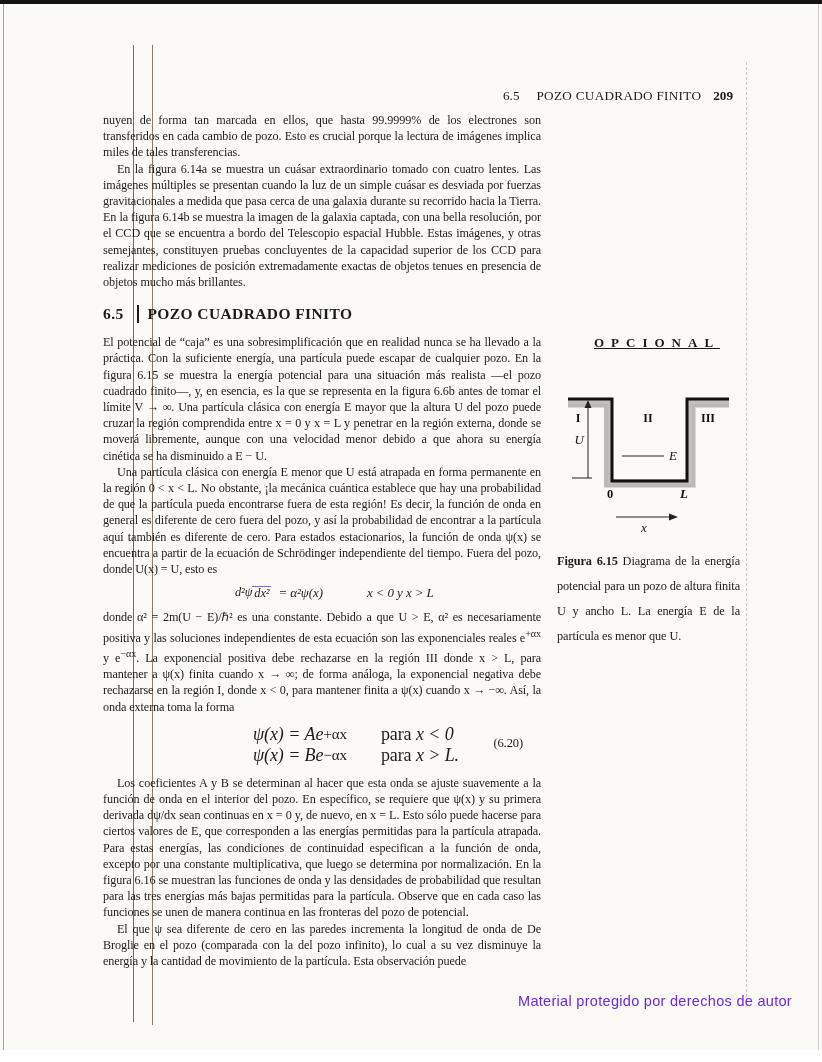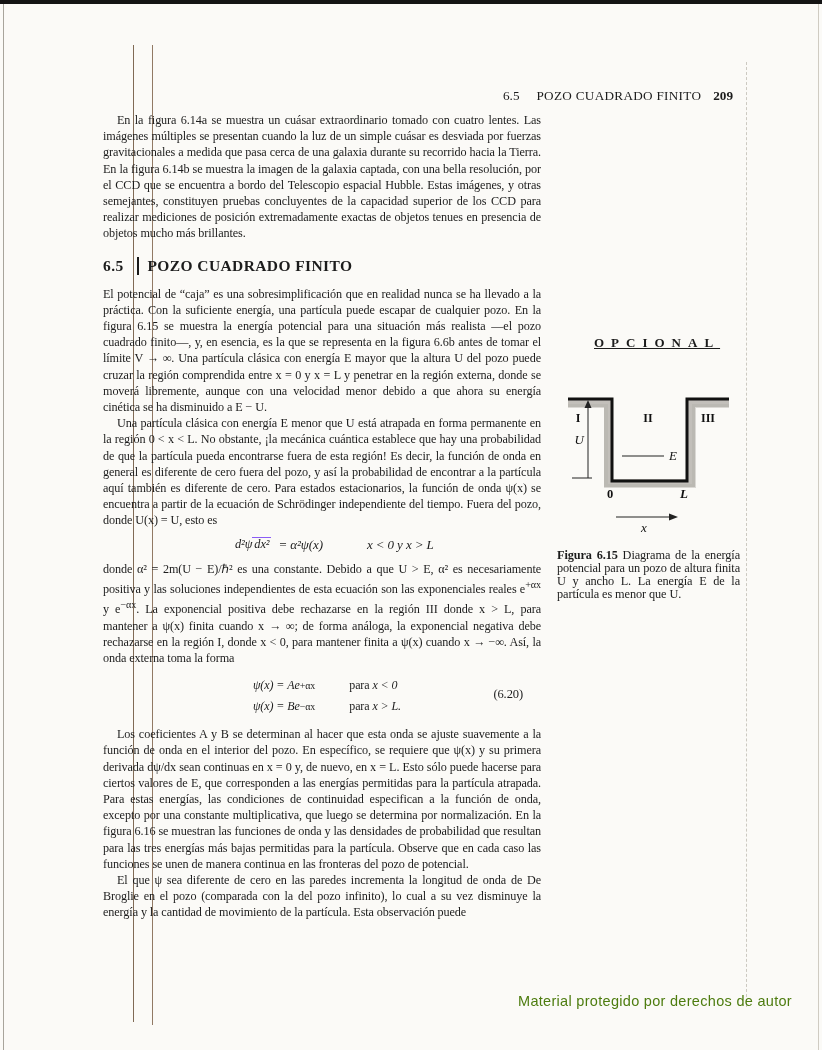--- a/index.html
+++ b/index.html
@@ -49,42 +49,42 @@
 
   
   .equation { position:relative; display:flex; align-items:center; margin:8px 0; font-size:13px; }
   .eq-var  { font-style:italic; }
   .eq-word { font-style:normal; }
   .frac { display:inline-flex; flex-direction:row; align-items:center; line-height:1.12; font-size:12.4px; margin-left:132px; }
   .frac .den { border-top:1px solid #8b5cf6; padding:0 2px; }
   .eq-rhs  { margin-left:7px; }
   .eq-cond1{ margin-left:44px; }
   .eq-block { position:relative; margin:9px 0; }
-  .eq-row { display:flex; align-items:flex-start; font-size:12px; line-height:21px; }
+  .eq-row { display:flex; align-items:flex-start; font-size:18px; line-height:21px; }
   .eq-row .eq-lhs { margin-left:150px; }
   .eq-row .eq-cond { margin-left:34px; }
   .eq-number { position:absolute; right:18px; top:11px; font-style:normal; font-size:12.5px; }
 
   
   .optional-label {
     position:absolute; left:594px; top:335px;
     font-weight:bold; font-size:13px; letter-spacing:7px; white-space:nowrap;text-decoration:underline;
   }
   .figure-box { position:absolute; left:558px; top:386px; width:175px; height:150px; }
   .fig-caption {
     position:absolute; left:557px; top:549px; width:183px;
-    font-size:12.3px; line-height:13px; text-align:justify; letter-spacing:-0.1px;
+    font-size:12.3px; line-height:25px; text-align:justify; letter-spacing:-0.1px;
   }
   .fig-caption .cap-label { font-weight:bold; }
 
   .footer-watermark {
     position:absolute; left:500px; top:993px; width:292px;
     text-align:right;
     font-family:"Liberation Sans", sans-serif;
-    font-size:14.5px; color:#4d7c0f; letter-spacing:.3px;
+    font-size:14.5px; color:#6d28d9; letter-spacing:.3px;
   }
 </style>
 </head>
 <body>
 
 <div class="page">
 
   <div class="bar-top"></div>
   <div class="bar-bottom"></div>
   <div class="edge-left"></div>
@@ -93,20 +93,21 @@
   <div class="fold-2"></div>
   <div class="scan-dash"></div>
 
   <div class="running-head">
     <span class="rh-num">6.5</span>
     <span class="rh-title">POZO CUADRADO FINITO</span>
     <span class="rh-page">209</span>
   </div>
 
   <div class="main-col">
+    <p>nuyen de forma tan marcada en ellos, que hasta 99.9999% de los electrones son transferidos en cada cambio de pozo. Esto es crucial porque la lectura de imágenes implica miles de tales transferencias.</p>
     <p class="indent">En la figura 6.14a se muestra un cuásar extraordinario tomado con cuatro lentes. Las imágenes múltiples se presentan cuando la luz de un simple cuásar es desviada por fuerzas gravitacionales a medida que pasa cerca de una galaxia durante su recorrido hacia la Tierra. En la figura 6.14b se muestra la imagen de la galaxia captada, con una bella resolución, por el CCD que se encuentra a bordo del Telescopio espacial Hubble. Estas imágenes, y otras semejantes, constituyen pruebas concluyentes de la capacidad superior de los CCD para realizar mediciones de posición extremadamente exactas de objetos tenues en presencia de objetos mucho más brillantes.</p>
 
     <div class="section-heading">
       <span class="sec-num">6.5</span>
       <span class="sec-rule"></span>
       <span class="sec-title">POZO CUADRADO FINITO</span>
     </div>
 
     <p>El potencial de “caja” es una sobresimplificación que en realidad nunca se ha llevado a la práctica. Con la suficiente energía, una partícula puede escapar de cualquier pozo. En la figura 6.15 se muestra la energía potencial para una situación más realista —el pozo cuadrado finito—, y, en esencia, es la que se representa en la figura 6.6b antes de tomar el límite V → ∞. Una partícula clásica con energía E mayor que la altura U del pozo puede cruzar la región comprendida entre x = 0 y x = L y penetrar en la región externa, donde se moverá libremente, aunque con una velocidad menor debido a que ahora su energía cinética se ha disminuido a E − U.</p>
     <p class="indent">Una partícula clásica con energía E menor que U está atrapada en forma permanente en la región 0 &lt; x &lt; L. No obstante, ¡la mecánica cuántica establece que hay una probabilidad de que la partícula pueda encontrarse fuera de esta región! Es decir, la función de onda en general es diferente de cero fuera del pozo, y así la probabilidad de encontrar a la partícula aquí también es diferente de cero. Para estados estacionarios, la función de onda ψ(x) se encuentra a partir de la ecuación de Schrödinger independiente del tiempo. Fuera del pozo, donde U(x) = U, esto es</p>

